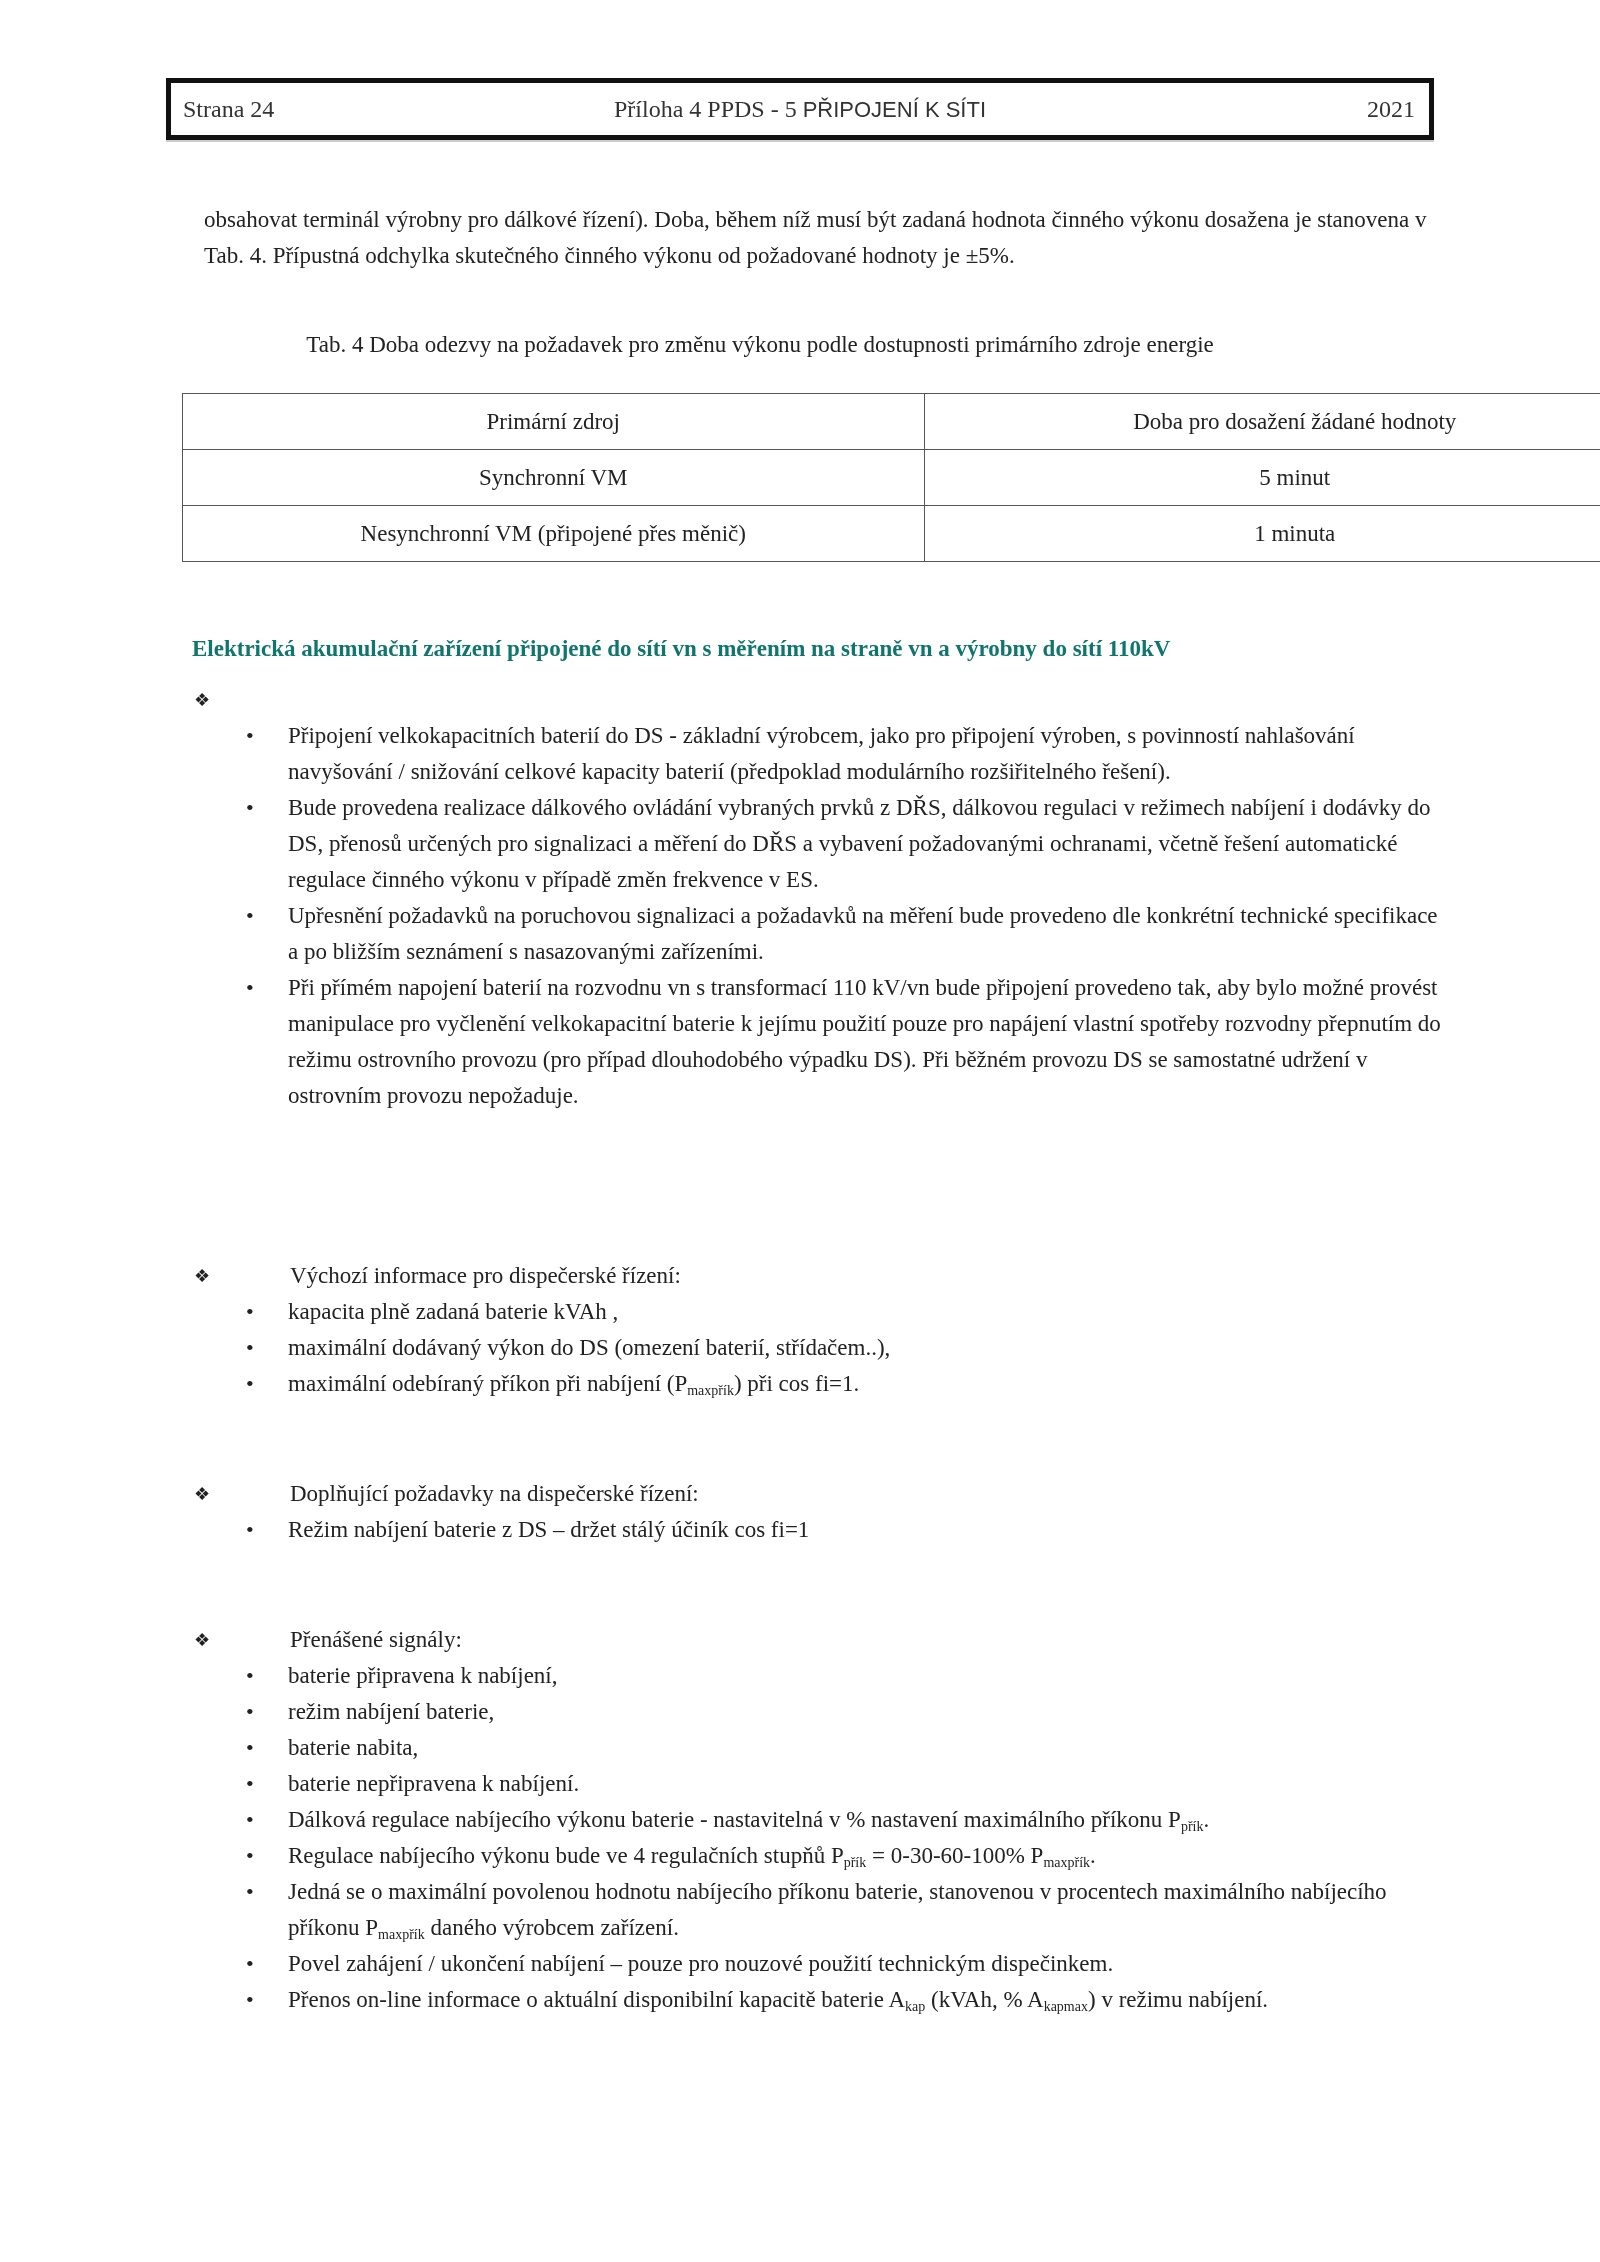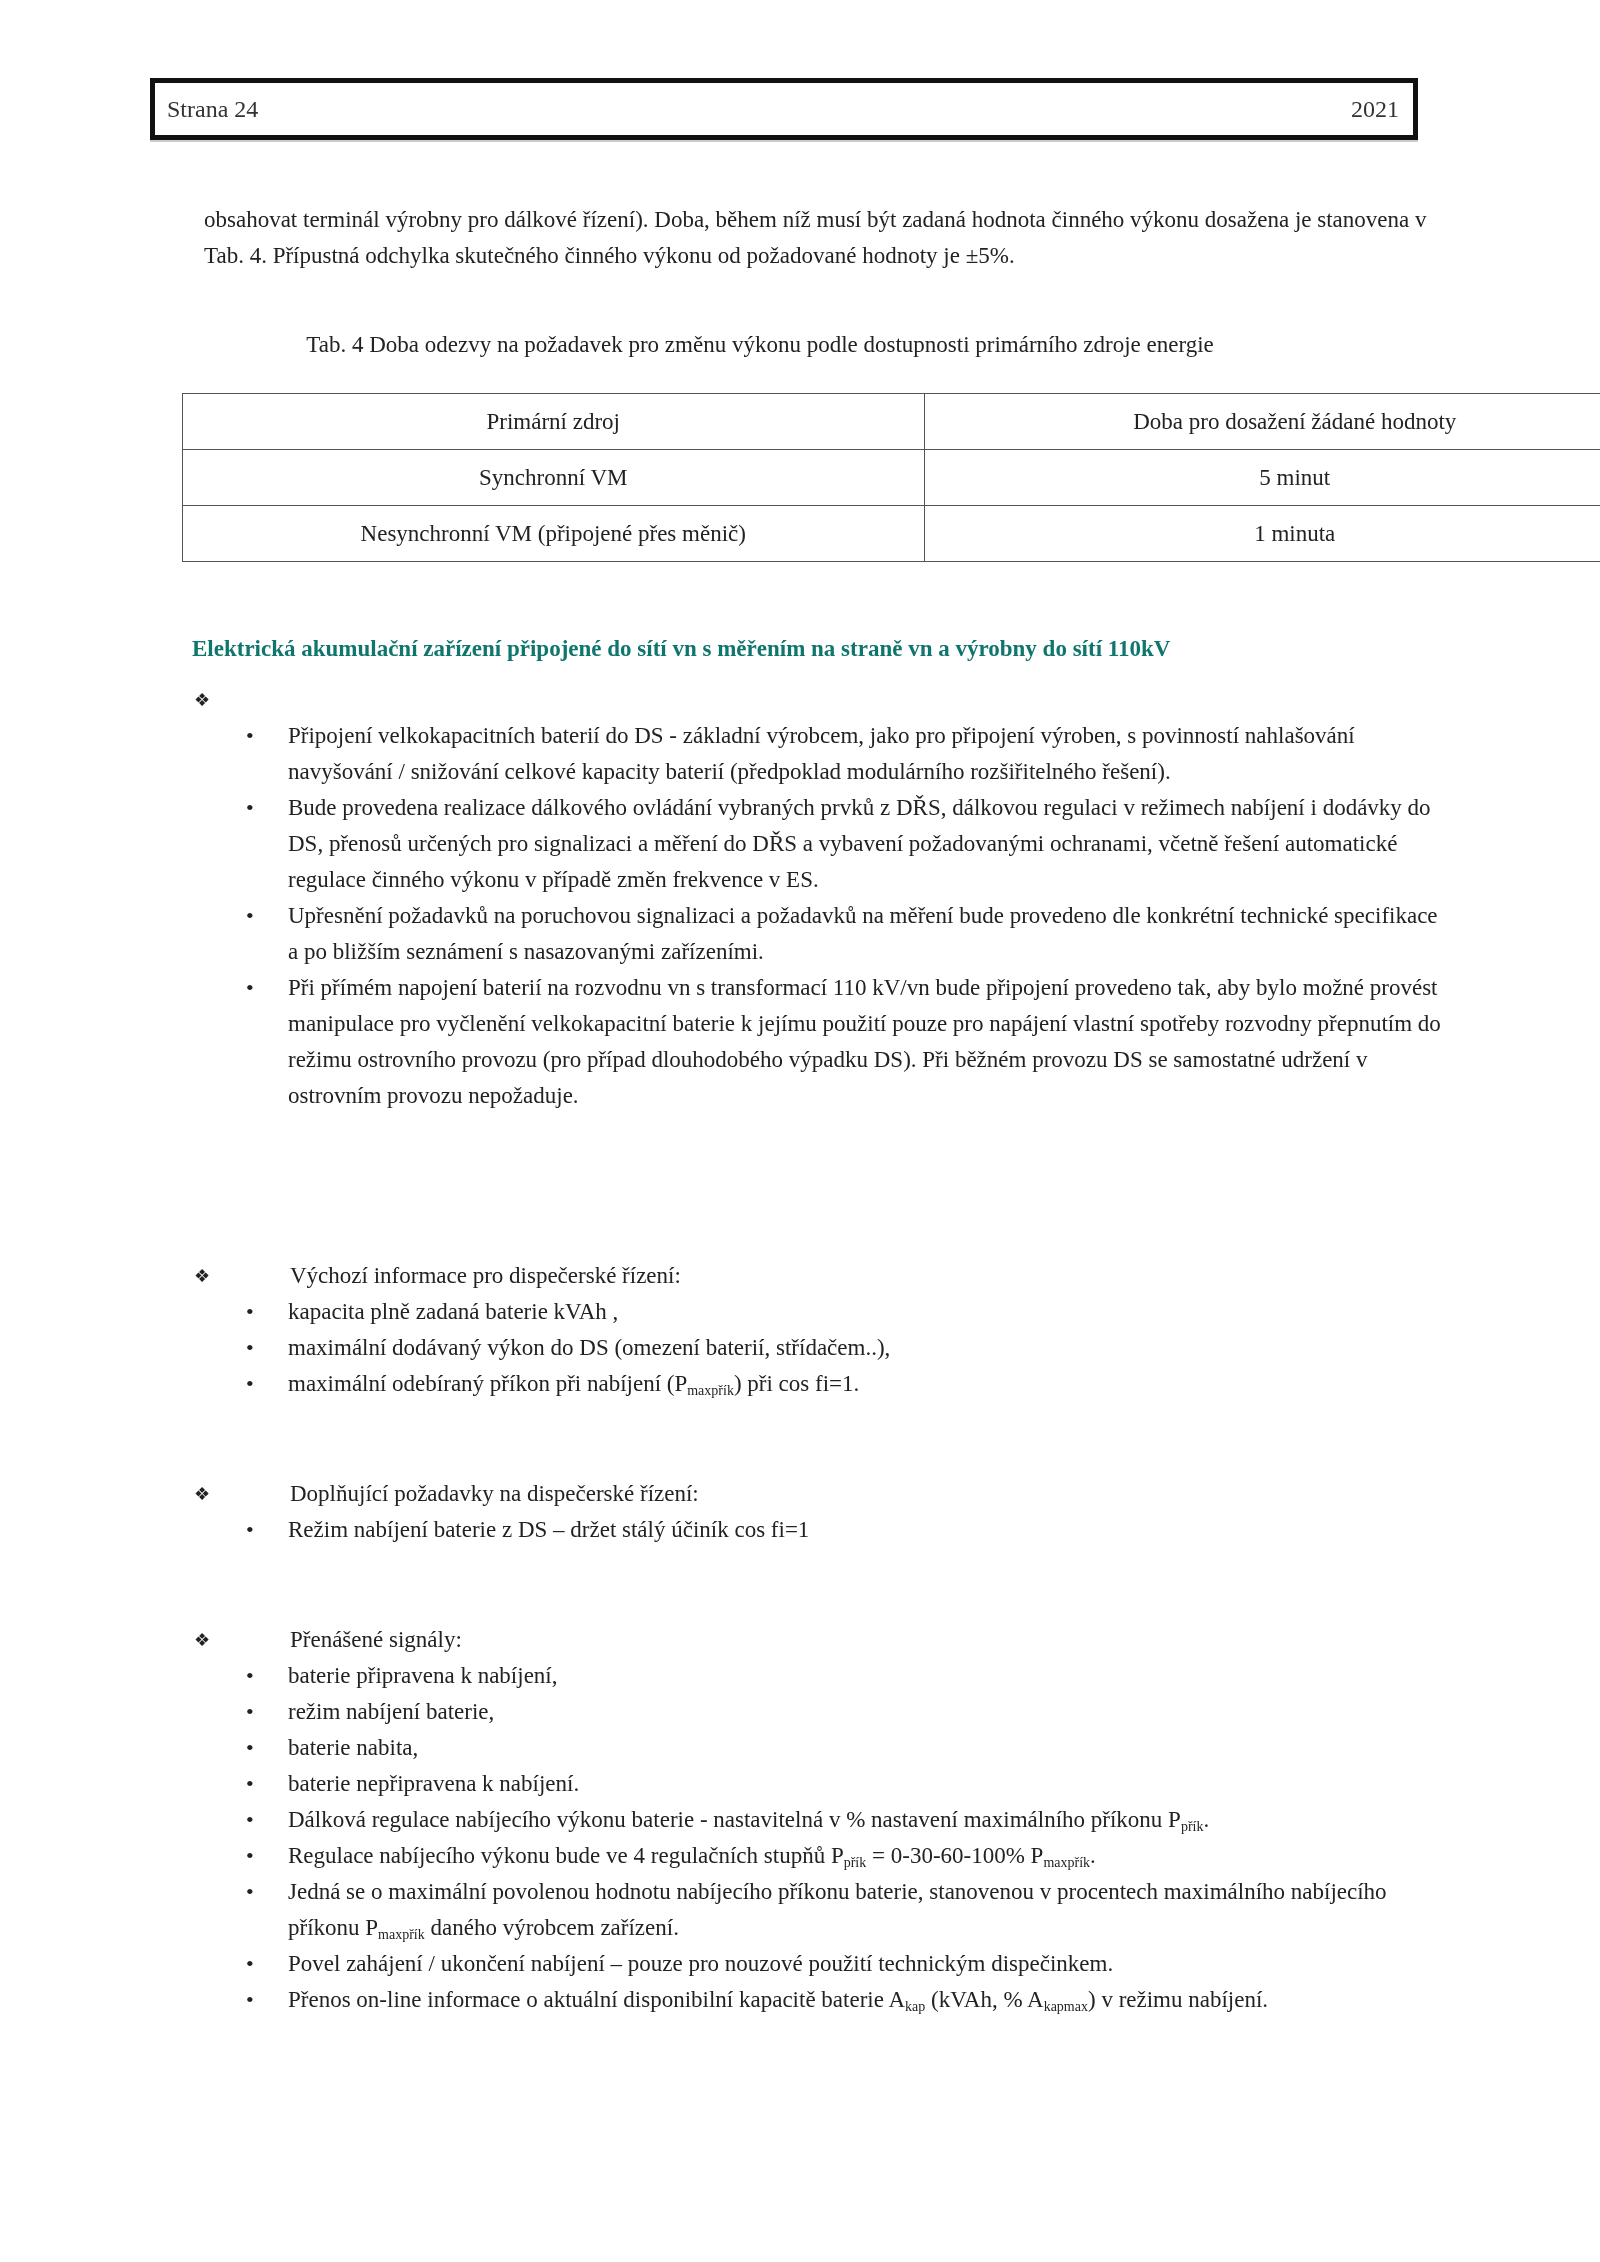--- a/index.html
+++ b/index.html
@@ -1,18 +1,18 @@
 <!DOCTYPE html>
 <html><head>
 <meta charset="utf-8">
 <style>
   html, body { margin:0; padding:0; background:#fff; }
   body { width:1600px; height:2262px; position:relative; overflow:hidden;
          font-family:"Liberation Serif", serif; color:#222; font-size:23px; }
-  .header { position:absolute; left:150px; top:78px; width:1268px; height:62px;
+  .header { position:absolute; left:166px; top:78px; width:1268px; height:62px;
             border:5px solid #111; box-sizing:border-box; display:flex; align-items:center;
             justify-content:space-between; padding:0 14px 0 12px; font-size:24px; color:#333;
             box-shadow: 0 2px 0 #ccc; }
   .header .title { position:absolute; left:0; right:0; text-align:center; pointer-events:none; }
   .header .title .sans { font-family:"Liberation Sans", sans-serif; font-size:22px; }
   .header .left, .header .right { position:relative; z-index:1; }
   p.intro { position:absolute; left:192px; top:190px; width:1250px; margin:12px; line-height:36px; }
   .caption { position:absolute; left:0; width:1600px; top:332px; text-align:center; margin-left:-40px; }
   table.t4 { position:absolute; left:182px; top:393px; width:1484px; border-collapse:collapse; }
   table.t4 td { border:1.5px solid #555; height:55px; text-align:center; padding:0; width:50%; }
@@ -24,20 +24,21 @@
   ul.items li { display:flex; line-height:36px; }
   ul.items li .dot { width:96px; flex:none; text-align:left; padding-left:54px; box-sizing:border-box; font-size:22px; }
   ul.items li .txt { flex:1; }
   sub { font-size:14px; vertical-align:-4px; line-height:0; }
 </style>
 </head>
 <body>
 
 <div class="header">
   <span class="left">Strana 24</span>
+  <span class="title"><span>Příloha 4 PPDS - 5 </span><span class="sans">PŘIPOJENÍ K SÍTI</span></span>
   <span class="right">2021</span>
 </div>
 
 <p class="intro">obsahovat terminál výrobny pro dálkové řízení). Doba, během níž musí být zadaná hodnota činného výkonu dosažena je stanovena v Tab. 4. Přípustná odchylka skutečného činného výkonu od požadované hodnoty je ±5%.</p>
 
 <div class="caption">Tab. 4  Doba odezvy na požadavek pro změnu výkonu podle dostupnosti primárního zdroje energie</div>
 
 <table class="t4">
   <tbody>
       <tr>

